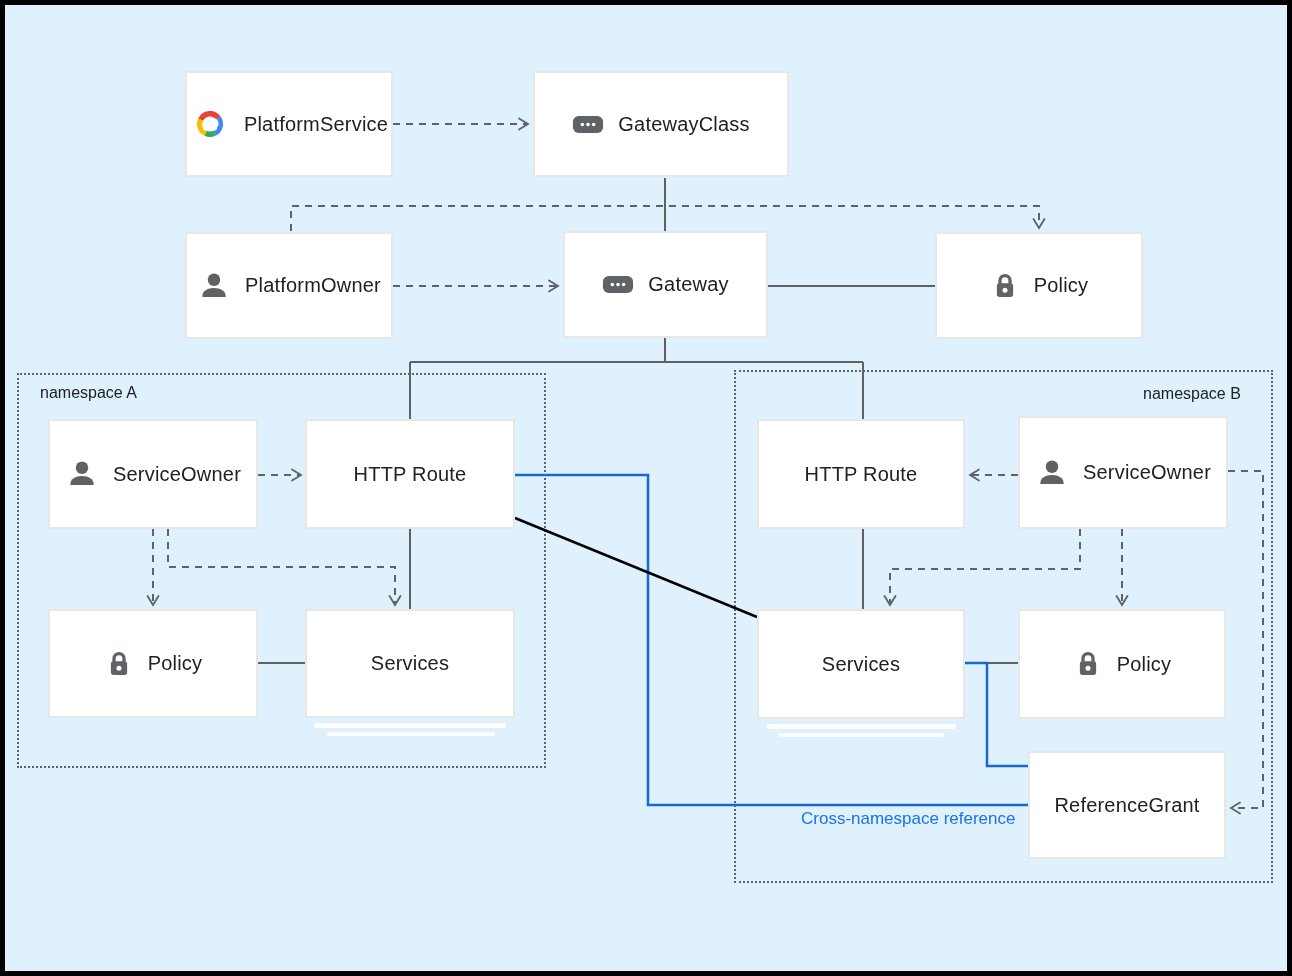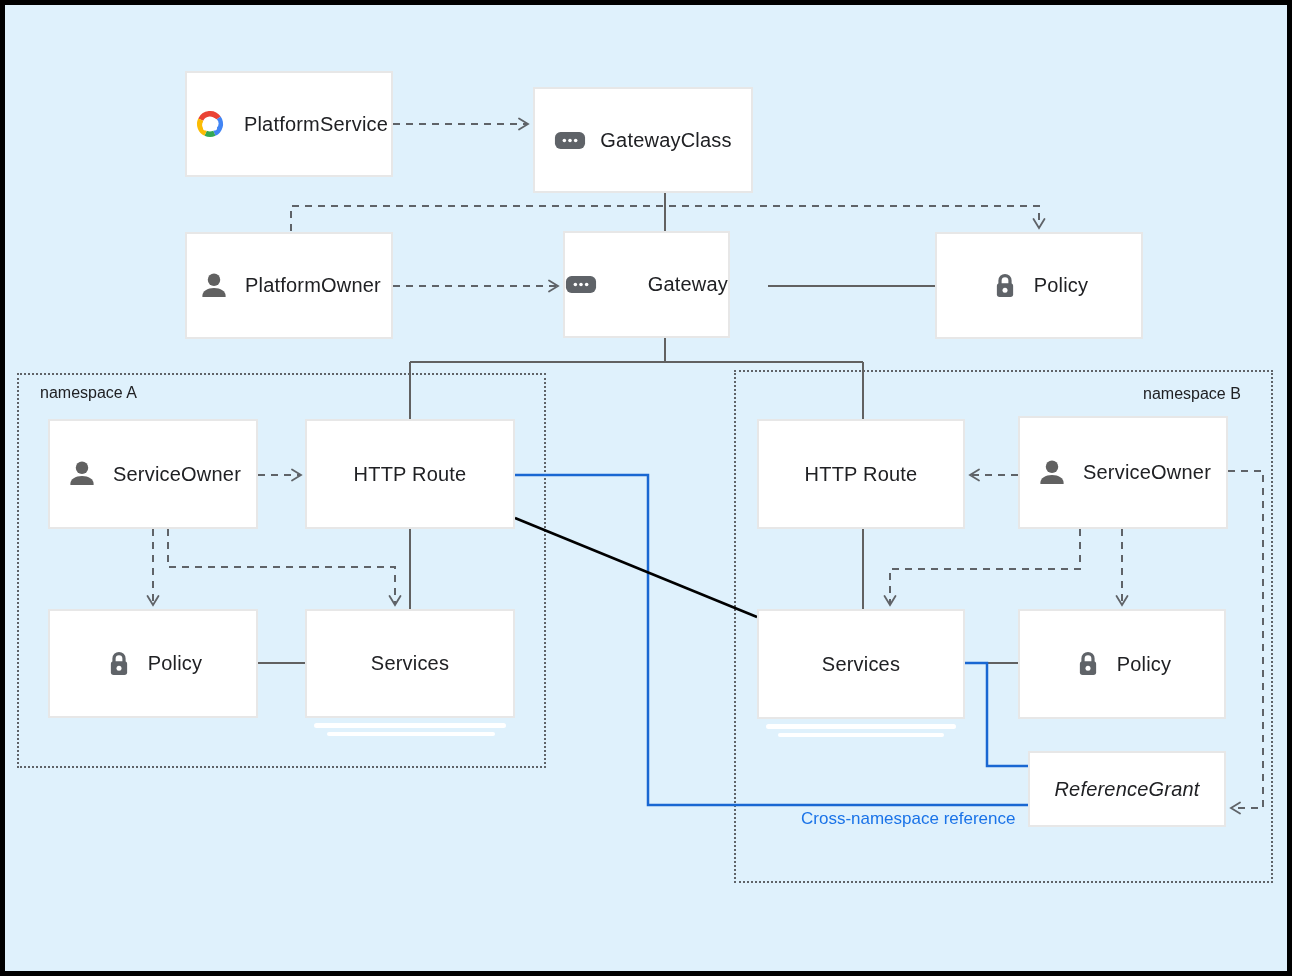--- a/index.html
+++ b/index.html
@@ -124,21 +124,21 @@
         <circle cx="23" cy="15.5" r="5.6" fill="#fff"></circle>
         <rect x="13" y="16" width="14" height="6.5" rx="2" fill="#fff"></rect>
       </svg>
     </span>
     <span class="label two-line">
       <span>Platform</span>
       <span>Service</span>
     </span>
   </div>
 
-  <div class="node" style="left:528px;top:66px;width:220px;height:106px;margin-top:16px;">
+  <div class="node" style="left:528px;top:66px;width:256px;height:106px;">
     <span class="icon">
       <svg width="32" height="19" viewBox="0 0 34 20">
         <rect x="1" y="1" width="32" height="18" rx="6" fill="#5f6368"></rect>
         <circle cx="11" cy="10" r="1.9" fill="#fff"></circle>
         <circle cx="17" cy="10" r="1.9" fill="#fff"></circle>
         <circle cx="23" cy="10" r="1.9" fill="#fff"></circle>
       </svg>
     </span>
     <span class="label">GatewayClass</span>
   </div>
@@ -149,21 +149,21 @@
         <circle cx="12" cy="7.6" r="4.4"></circle>
         <path d="M12 13.4 c-4.7 0 -8.2 2.4 -8.2 5.4 v1 h16.4 v-1 c0 -3 -3.5 -5.4 -8.2 -5.4 z"></path>
       </svg>
     </span>
     <span class="label two-line">
       <span>Platform</span>
       <span>Owner</span>
     </span>
   </div>
 
-  <div class="node" style="left:558px;top:226px;width:167px;height:107px;justify-content:space-between;">
+  <div class="node" style="left:558px;top:226px;width:205px;height:107px;">
     <span class="icon">
       <svg width="32" height="19" viewBox="0 0 34 20">
         <rect x="1" y="1" width="32" height="18" rx="6" fill="#5f6368"></rect>
         <circle cx="11" cy="10" r="1.9" fill="#fff"></circle>
         <circle cx="17" cy="10" r="1.9" fill="#fff"></circle>
         <circle cx="23" cy="10" r="1.9" fill="#fff"></circle>
       </svg>
     </span>
     <span class="label">Gateway</span>
   </div>
@@ -240,19 +240,19 @@
     <span class="icon">
       <svg width="30" height="30" viewBox="0 0 24 24">
         <path d="M8 11 V7.6 a4 4 0 0 1 8 0 V11" fill="none" stroke="#5f6368" stroke-width="2.6"></path>
         <rect x="5.5" y="9.8" width="13" height="11" rx="2.2" fill="#5f6368"></rect>
         <circle cx="12" cy="15.3" r="2" fill="#fff"></circle>
       </svg>
     </span>
     <span class="label">Policy</span>
   </div>
 
-  <div class="node" style="left:1023px;top:746px;width:198px;height:76px;font-style:italic;">
+  <div class="node" style="left:1023px;top:746px;width:198px;height:108px;">
     <span class="label">ReferenceGrant</span>
   </div>
 
   <div id="cross-ns-label">Cross-namespace reference</div>
 
 </div>
 
 </body></html>

